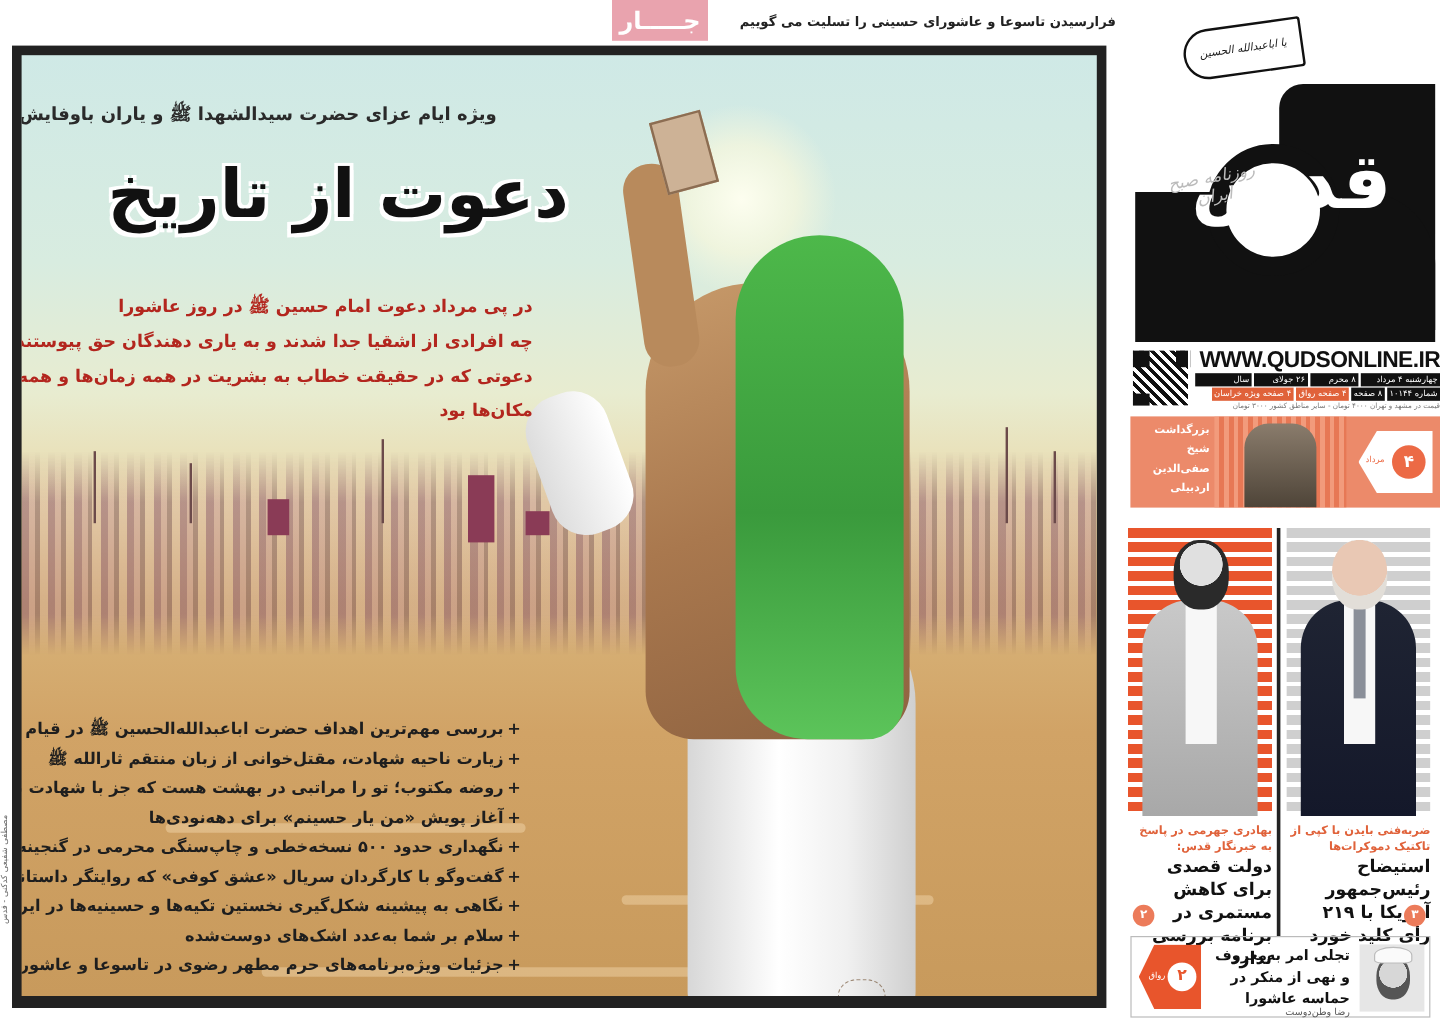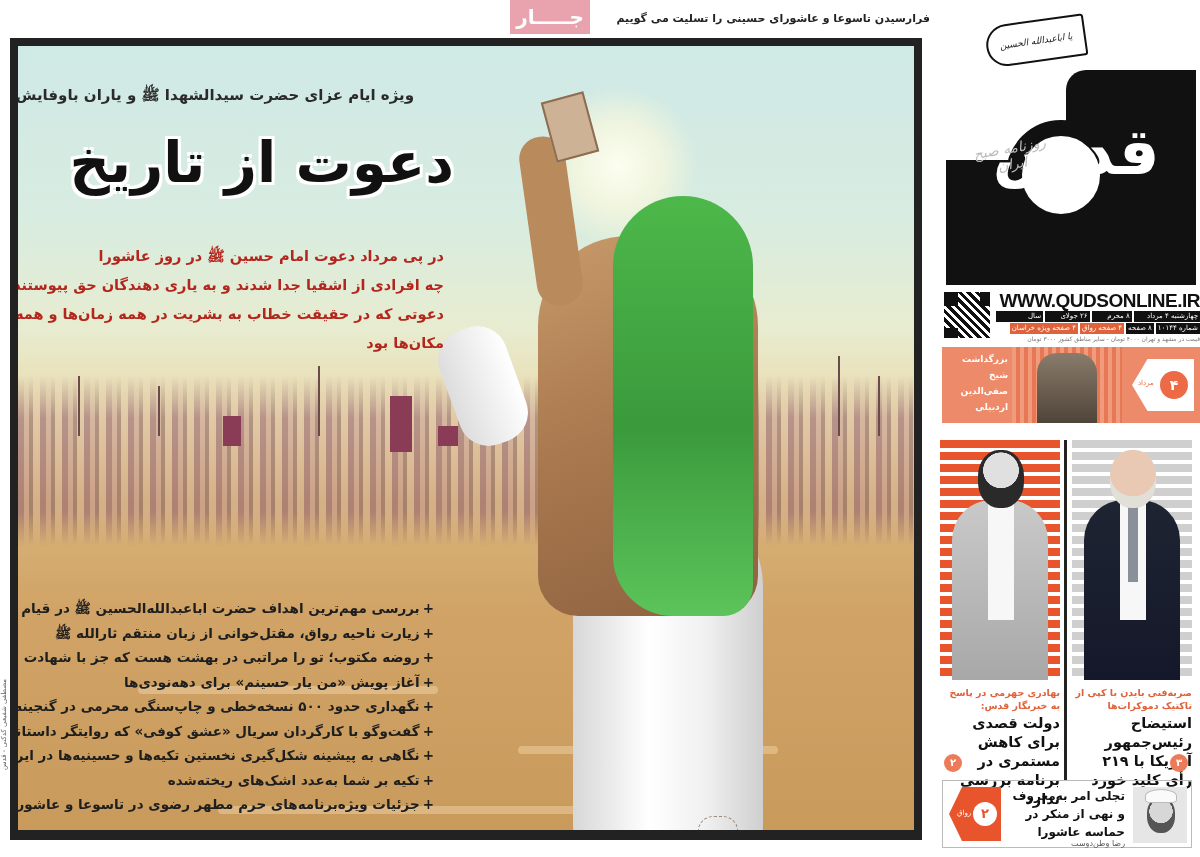--- a/index.html
+++ b/index.html
@@ -38,21 +38,21 @@
   .quran { position: absolute; left: 30px; top: 0px; width: 44px; height: 62px; background: #cdb296; border: 2px solid #8c6d52; transform: rotate(-15deg); }
   .horse { position: absolute; left: 55px; top: 400px; width: 190px; height: 360px; border-radius: 90px 90px 30px 30px;
     background: linear-gradient(90deg, #d7d7d7 0%, #ffffff 40%, #f0f0f0 70%, #cfcfcf 100%); }
   .horse-head { position: absolute; left: -70px; top: 230px; width: 70px; height: 120px; border-radius: 30px;
     background: linear-gradient(90deg, #ddd, #fff); transform: rotate(-20deg); }
   .sand-streak { position: absolute; height: 8px; border-radius: 4px; background: rgba(255,235,200,0.35); }
 
   
   .hero-kicker { position: absolute; right: 500px; top: 40px; width: 400px; text-align: right; direction: rtl;
     font-size: 15px; font-weight: bold; color: #2a2a2a; }
-  .hero-title { position: absolute; right: 460px; top: 86px; width: 440px; text-align: right; direction: rtl;
+  .hero-title { position: absolute; right: 440px; top: 86px; width: 440px; text-align: right; direction: rtl;
     font-family: "DejaVu Sans", sans-serif; font-size: 56px; font-weight: bold; color: #111;
     text-shadow: 3px 3px 0 #fff, -3px -3px 0 #fff, 3px -3px 0 #fff, -3px 3px 0 #fff; line-height: 1.1; }
   .hero-lede { position: absolute; right: 470px; top: 196px; width: 440px; direction: rtl; text-align: right; }
   .hero-lede p { font-size: 14.5px; font-weight: bold; color: #b3261e; line-height: 29px; }
   .hero-bullets { position: absolute; right: 480px; top: 550px; width: 440px; direction: rtl; text-align: right; }
   .hero-bullets li { list-style: none; font-size: 13.5px; font-weight: bold; color: #1e1e1e; line-height: 24.5px; white-space: nowrap; }
   .hero-bullets li .plus { margin-left: 3px; }
   .credit-text { position: absolute; left: 0; top: 770px; transform: rotate(-90deg); transform-origin: left top; font-size: 7px; color: #666; white-space: nowrap; }
   .artist-scribble { position: absolute; left: 680px; top: 770px; width: 40px; height: 36px; border: 1px dashed #6b4a2a; border-radius: 40%; opacity: 0.6; }
 
@@ -166,27 +166,27 @@
     <h1 class="hero-title">دعوت از تاریخ</h1>
 
     <div class="hero-lede">
       <p>در پی مرداد دعوت امام حسین ﷺ در روز عاشورا</p>
       <p>چه افرادی از اشقیا جدا شدند و به یاری دهندگان حق پیوستند؟</p>
       <p>دعوتی که در حقیقت خطاب به بشریت در همه زمان‌ها و همه مکان‌ها بود</p>
     </div>
 
     <ul class="hero-bullets">
       <li><span class="plus">+</span><span>بررسی مهم‌ترین اهداف حضرت اباعبدالله‌الحسین ﷺ در قیام عاشورا</span></li>
-      <li><span class="plus">+</span><span>زیارت ناحیه رواق، مقتل‌خوانی از زبان منتقم ثارالله ﷺ</span></li>
+      <li><span class="plus">+</span><span>زیارت ناحیه شهادت، مقتل‌خوانی از زبان منتقم ثارالله ﷺ</span></li>
       <li><span class="plus">+</span><span>روضه مکتوب؛ تو را مراتبی در بهشت هست که جز با شهادت به آن‌ها دست نمی‌یابی</span></li>
       <li><span class="plus">+</span><span>آغاز پویش «من یار حسینم» برای دهه‌نودی‌ها</span></li>
       <li><span class="plus">+</span><span>نگهداری حدود ۵۰۰ نسخه‌خطی و چاپ‌سنگی محرمی در گنجینه رضوی</span></li>
       <li><span class="plus">+</span><span>گفت‌وگو با کارگردان سریال «عشق کوفی» که روایتگر داستانی عاشقانه در بستر زمانی واقعه عاشوراست</span></li>
       <li><span class="plus">+</span><span>نگاهی به پیشینه شکل‌گیری نخستین تکیه‌ها و حسینیه‌ها در ایران</span></li>
-      <li><span class="plus">+</span><span>تکیه بر شما به‌عدد اشک‌های ریخته‌شده</span></li>
+      <li><span class="plus">+</span><span>سلام بر شما به‌عدد اشک‌های دوست‌شده</span></li>
       <li><span class="plus">+</span><span>جزئیات ویژه‌برنامه‌های حرم مطهر رضوی در تاسوعا و عاشورای حسینی</span></li>
     </ul>
 
     <div class="artist-scribble"></div>
   </div>
 </div>
 <div class="credit-text">مصطفی شفیعی کدکنی - قدس</div>
 
 <div class="masthead">
   <div class="logo-block">

